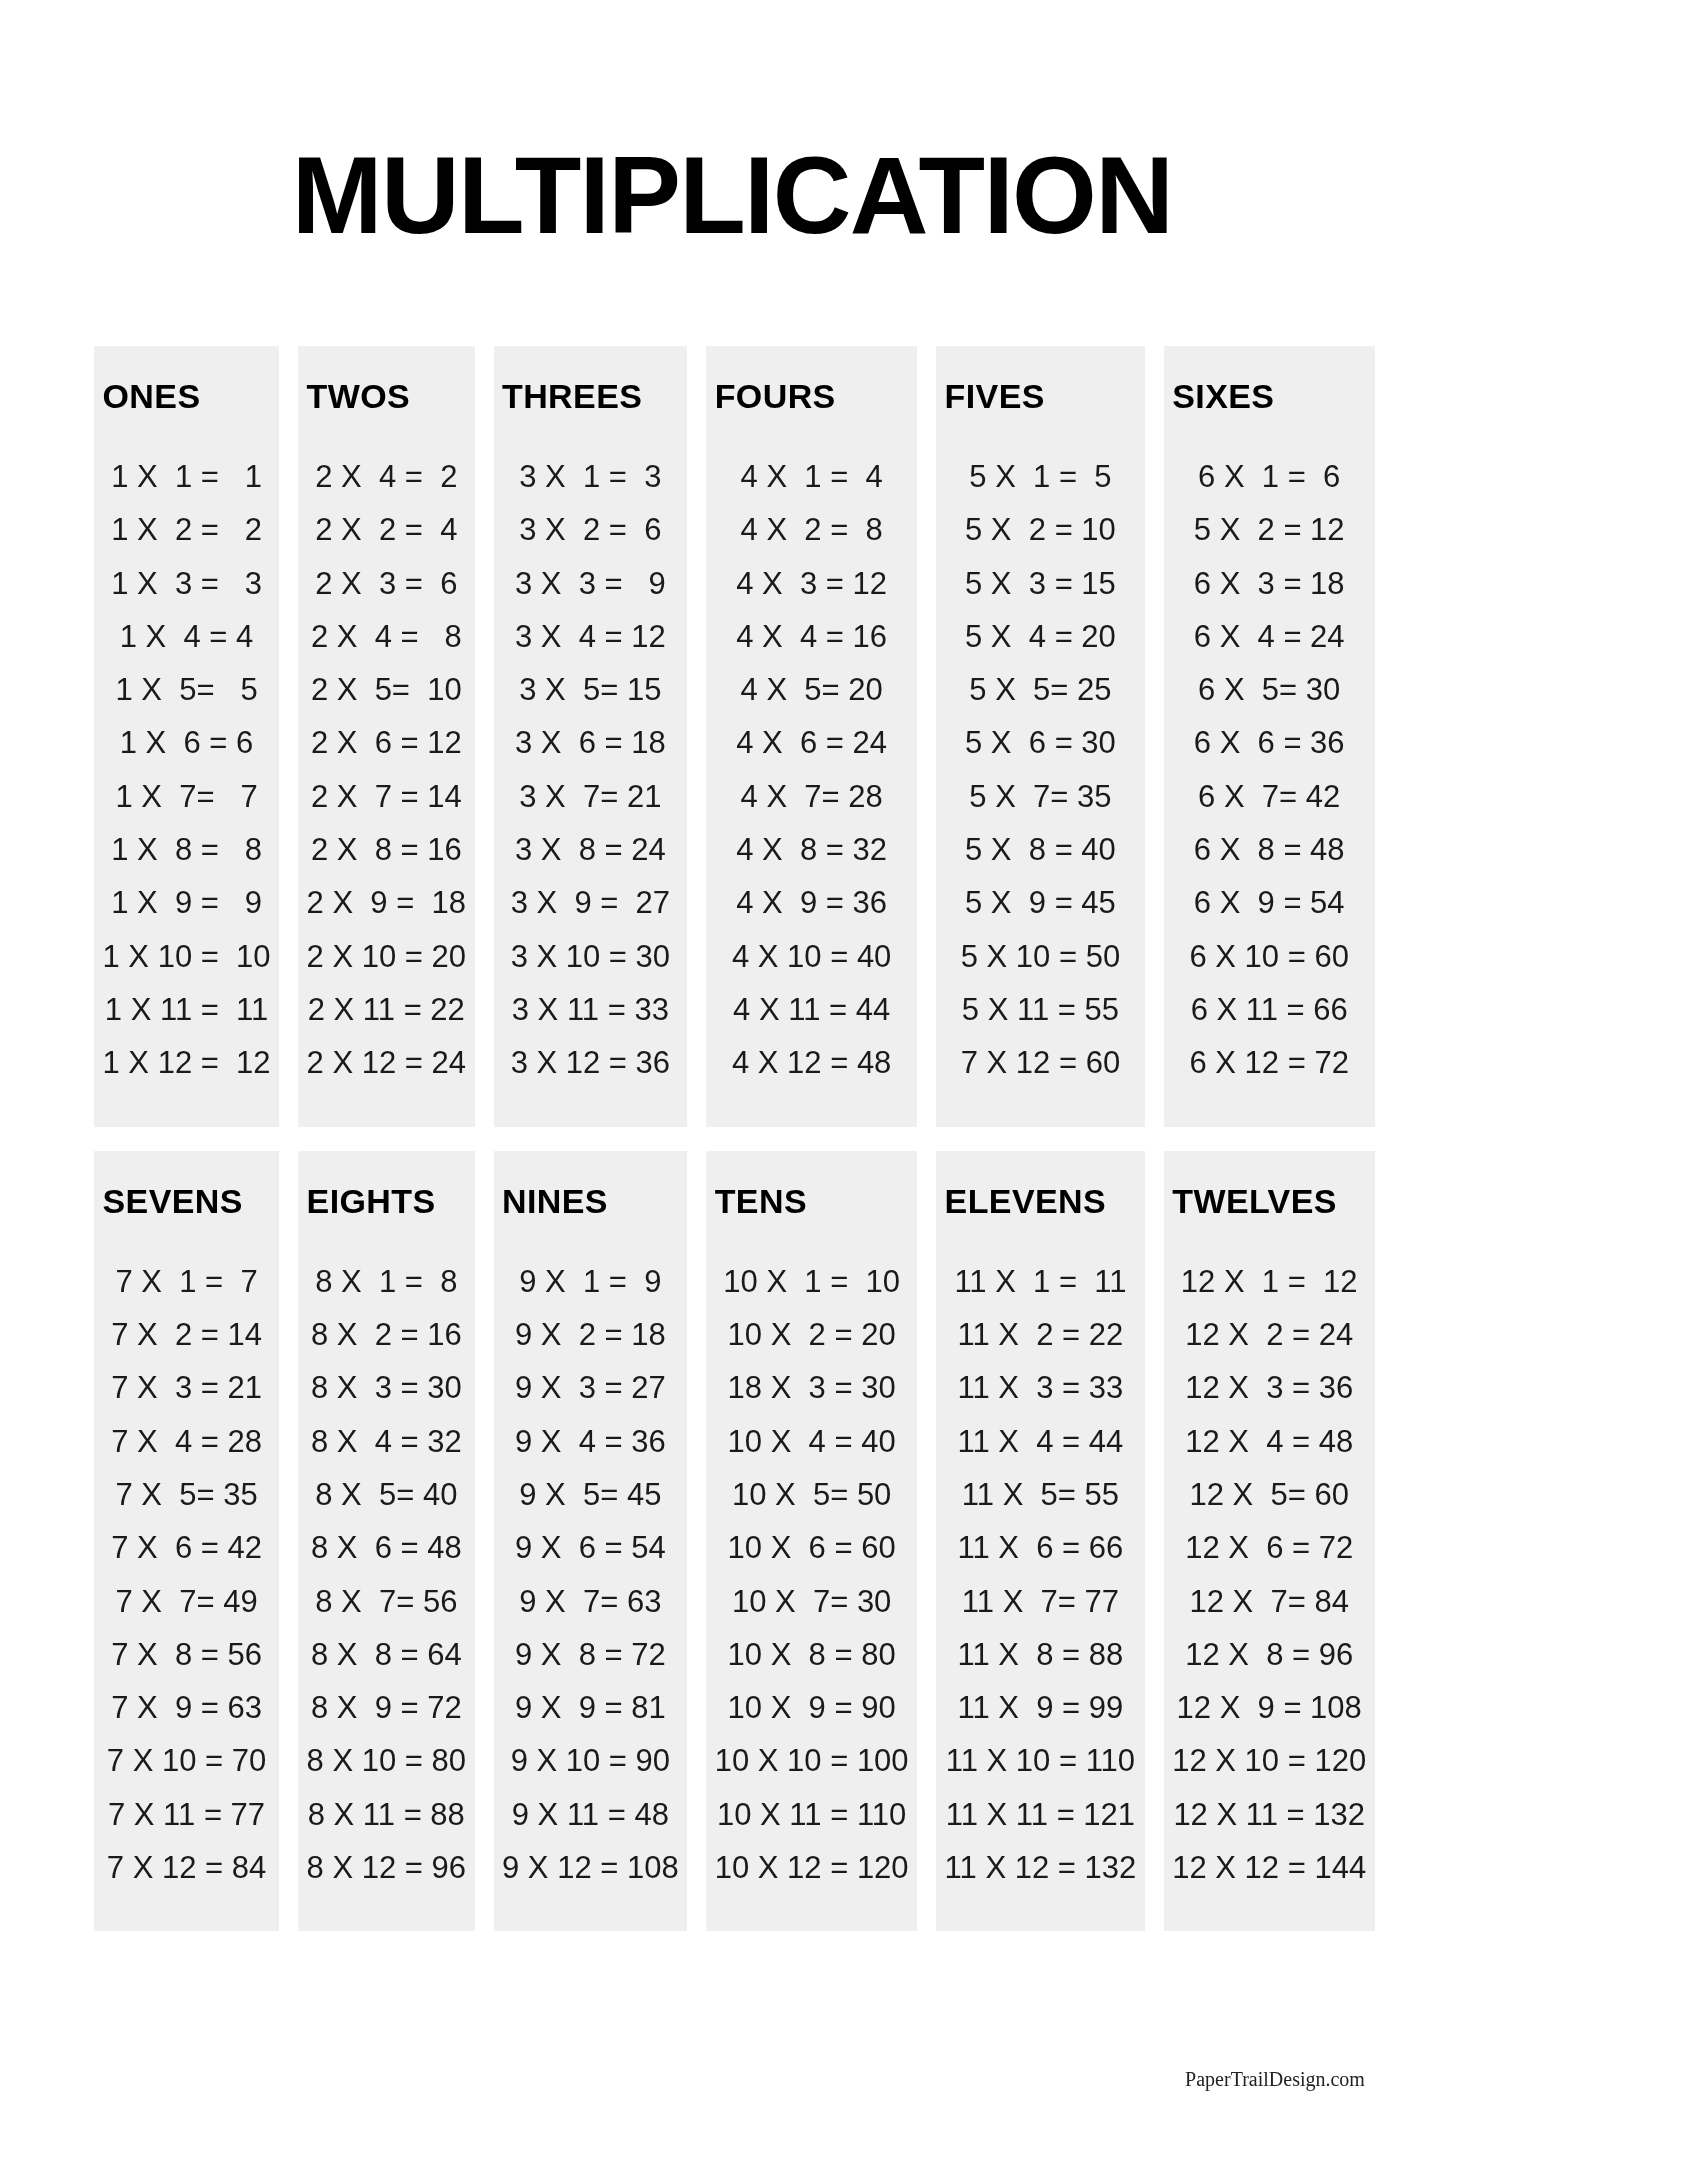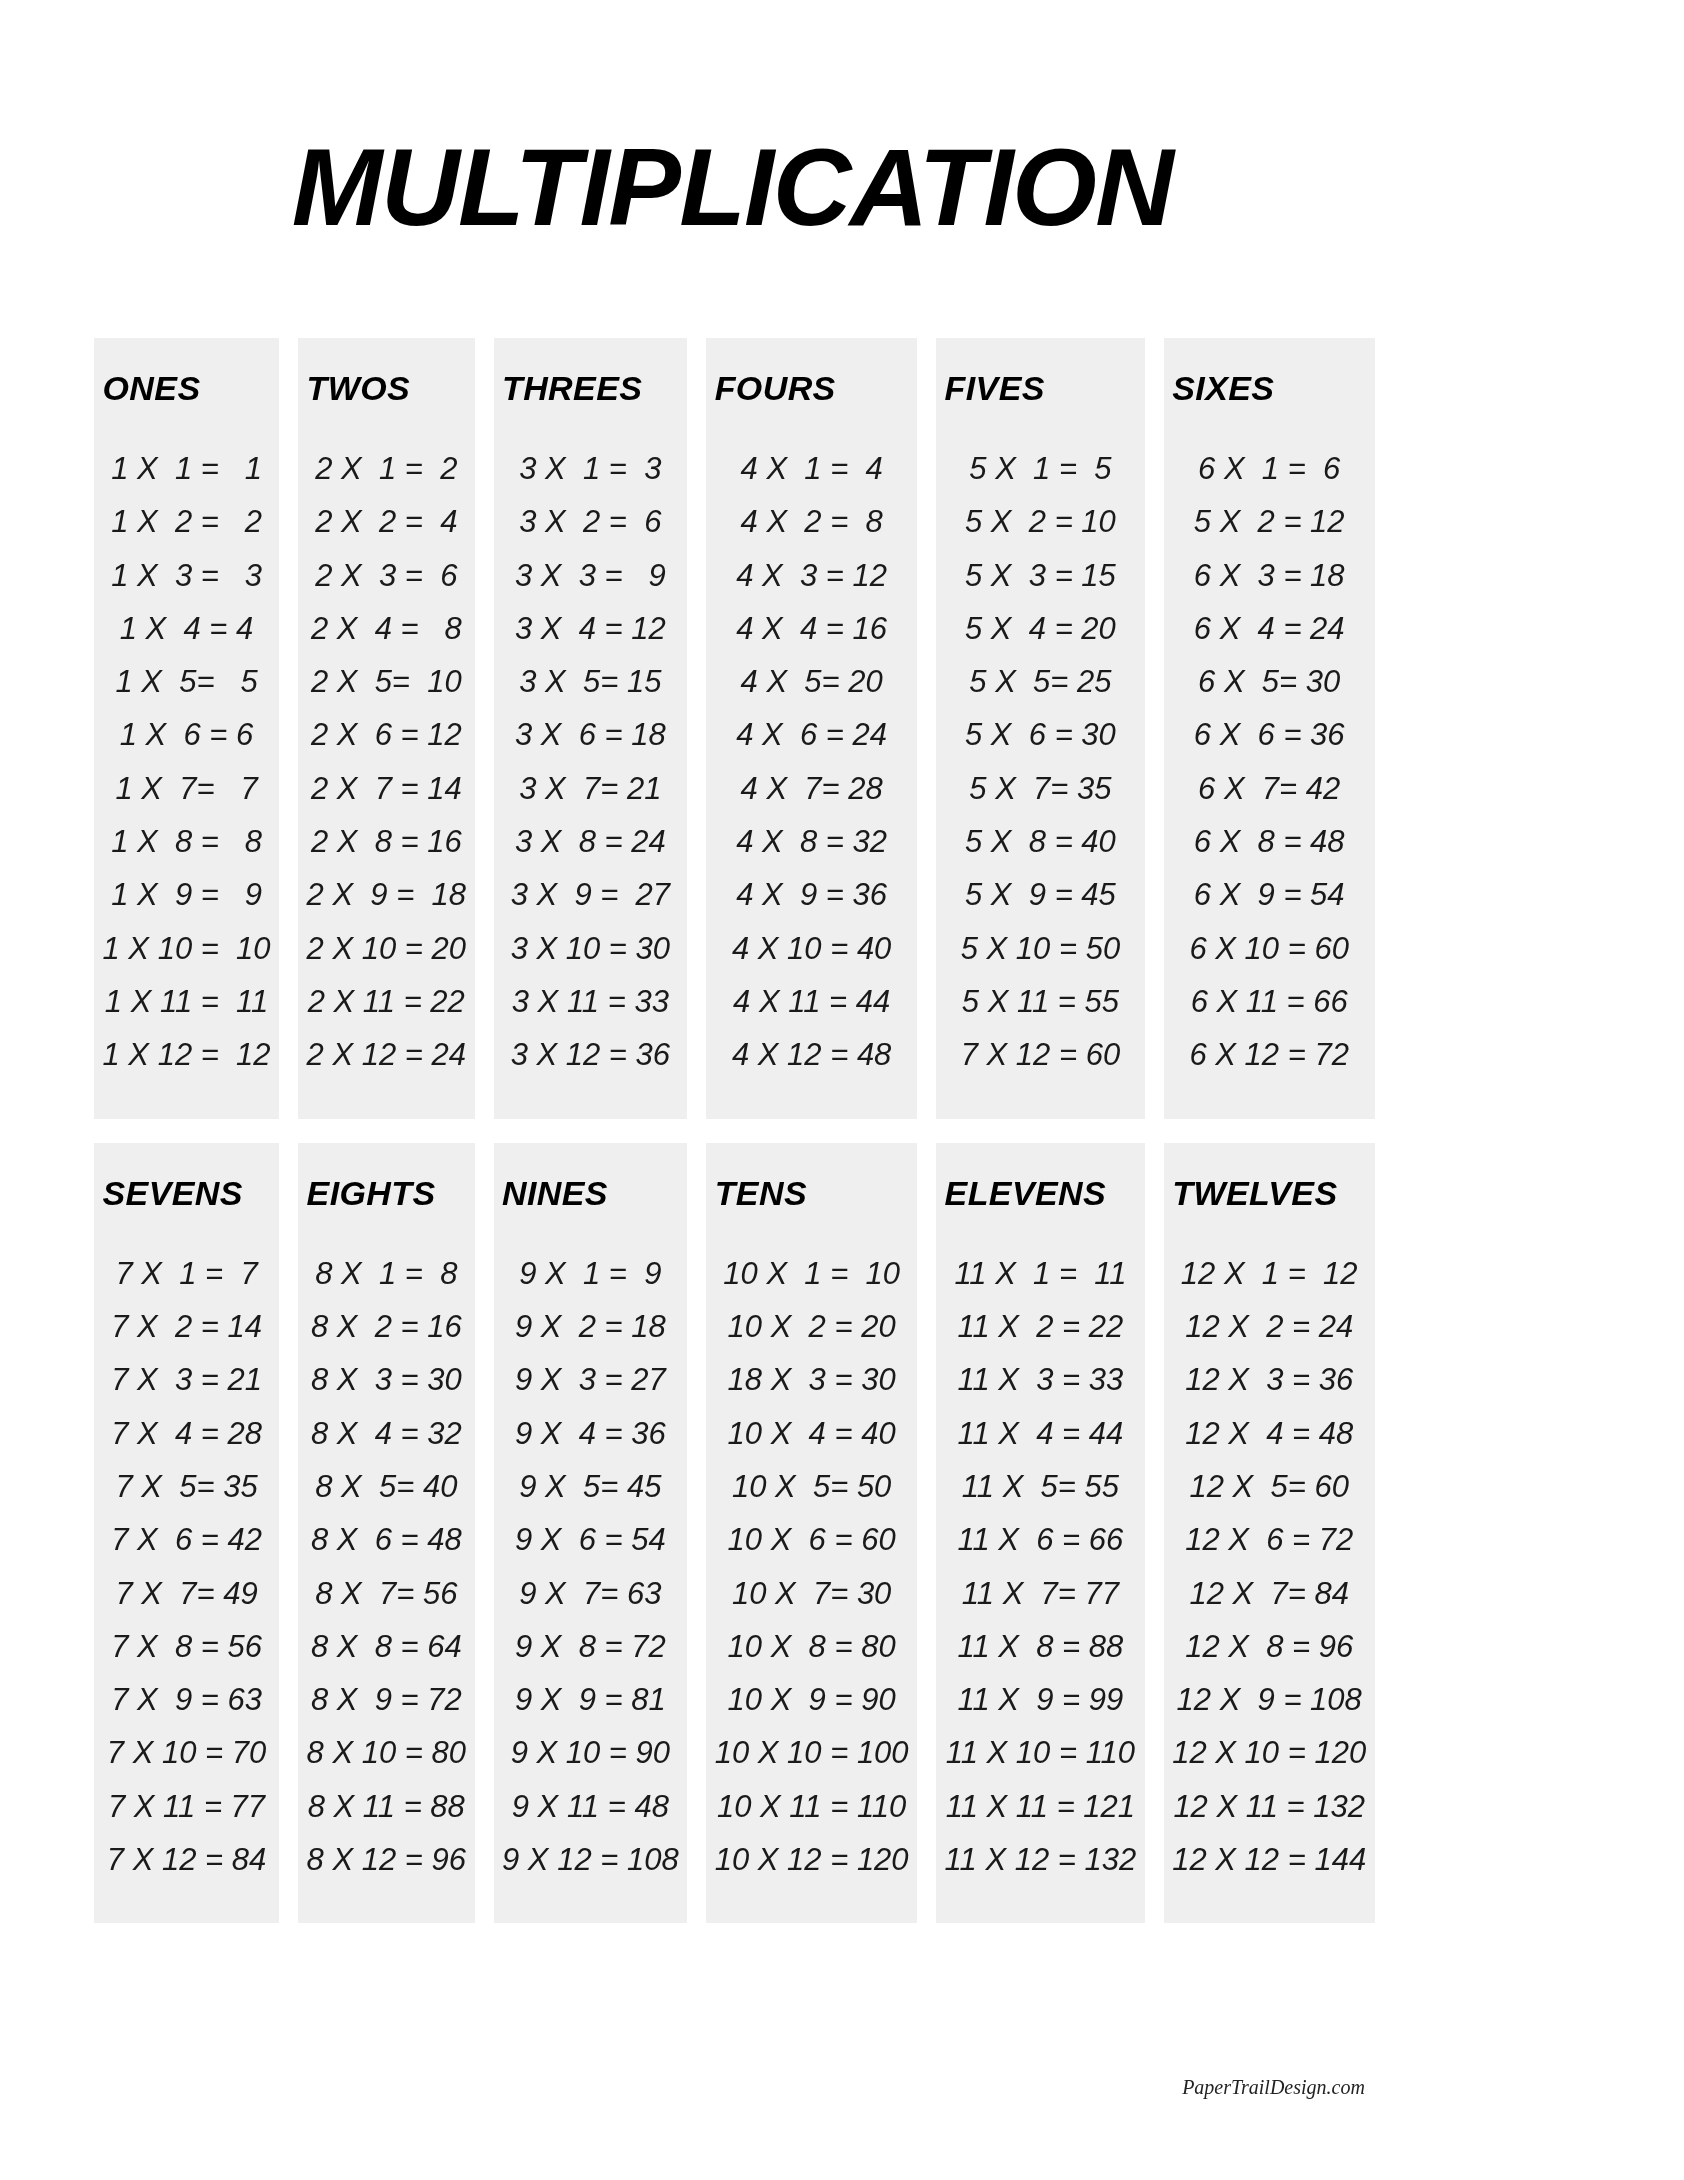--- a/index.html
+++ b/index.html
@@ -12,24 +12,23 @@
     height: 2181px;
     font-family: "Liberation Sans", sans-serif;
     color: #111111;
     position: relative;
     overflow: hidden;
   }
   .page {
     width: 1464px;
     height: 2181px;
     box-sizing: border-box;
-    padding: 0 94px;
+    padding: 8px 94px;
     display: flex;
     flex-direction: column;
-    font-style: italic;
   }
   .title {
     text-align: center;
     font-size: 109px;
     font-weight: bold;
     letter-spacing: -1.7px;
     margin-top: 128px;
     margin-bottom: 0;
     line-height: 1.1;
     color: #000000;
@@ -103,21 +102,21 @@
         <div class="row">1 X  9 =   9</div>
         <div class="row">1 X 10 =  10</div>
         <div class="row">1 X 11 =  11</div>
         <div class="row">1 X 12 =  12</div>
       </div>
     </div>
 
     <div class="card">
       <div class="card-title">TWOS</div>
       <div class="rows">
-        <div class="row">2 X  1 =  2</div>
+        <div class="row">2 X  4 =  2</div>
         <div class="row">2 X  2 =  4</div>
         <div class="row">2 X  3 =  6</div>
         <div class="row">2 X  4 =   8</div>
         <div class="row">2 X  5=  10</div>
         <div class="row">2 X  6 = 12</div>
         <div class="row">2 X  7 = 14</div>
         <div class="row">2 X  8 = 16</div>
         <div class="row">2 X  9 =  18</div>
         <div class="row">2 X 10 = 20</div>
         <div class="row">2 X 11 = 22</div>

